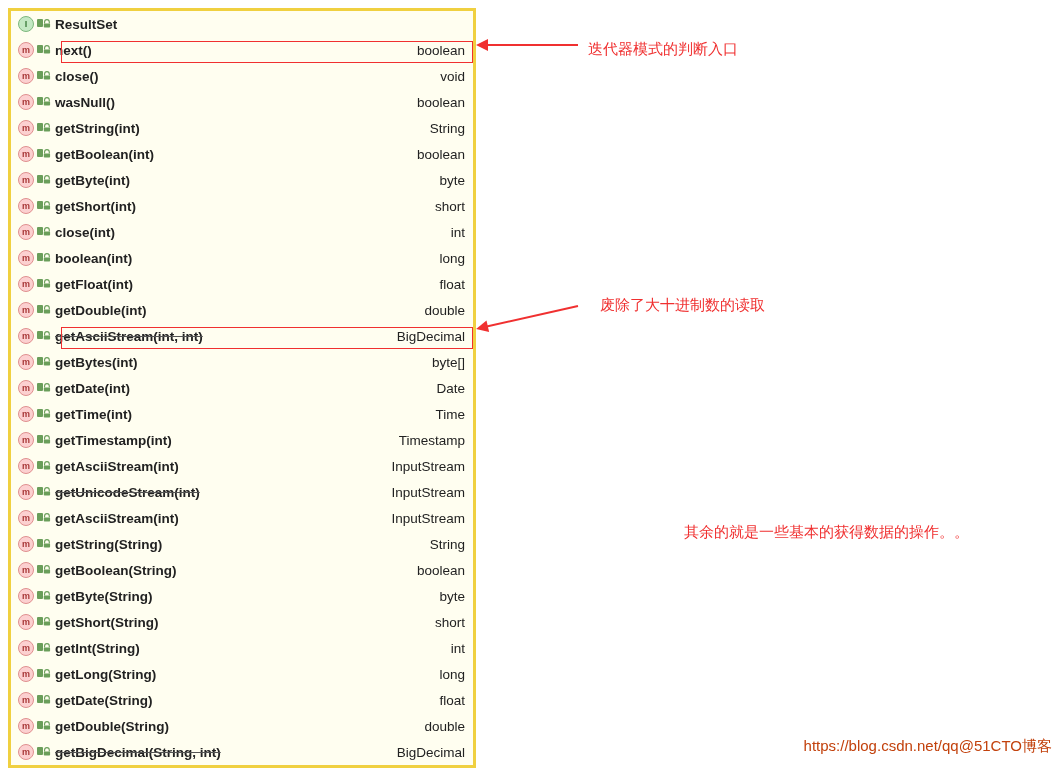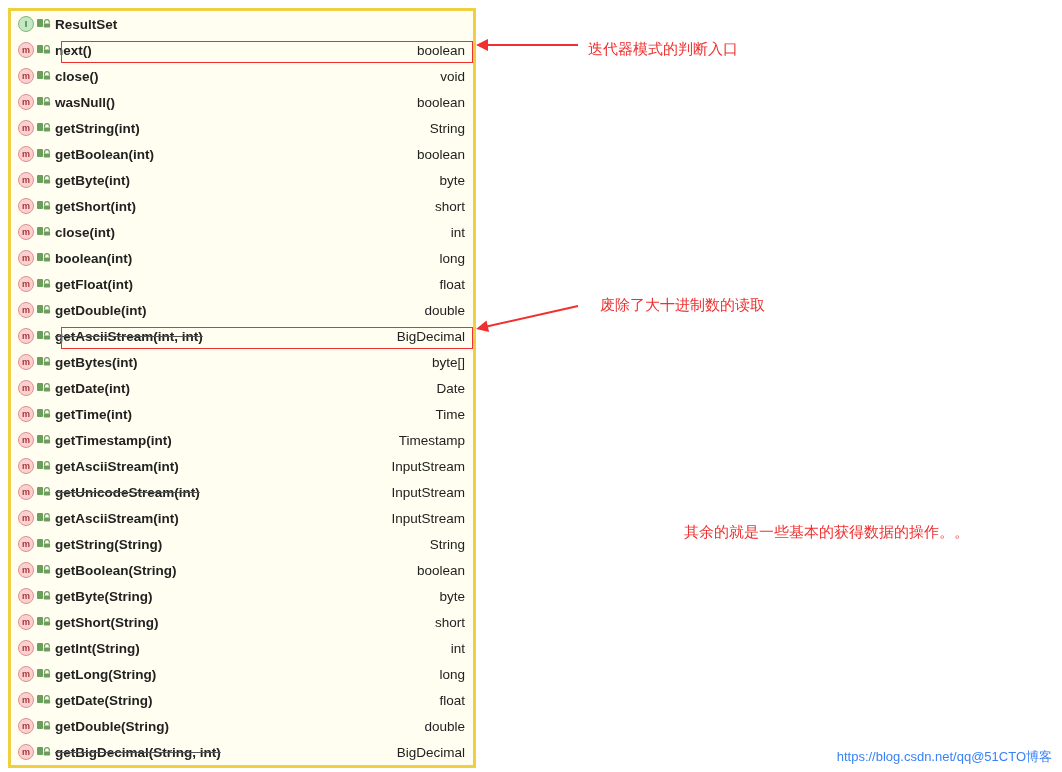--- a/index.html
+++ b/index.html
@@ -105,23 +105,23 @@
       position: absolute;
       color: #f03030;
       font-size: 15px;
       font-family: Liberation Sans, sans-serif;
       line-height: 1.6;
     }
     .arrow-svg { position: absolute; pointer-events: none; }
     .watermark {
       position: absolute;
       right: 10px;
-      bottom: 6px;
-      color: #3b82f6;
-      font-size: 13px;
+      bottom: 16px;
+      color: #c2410c;
+      font-size: 15px;
       font-family: Arial, sans-serif;
     }
   </style>
 </head>
 <body>
 
 <div class="panel">
 
   <div class="row">
     <span class="icon-wrap">

